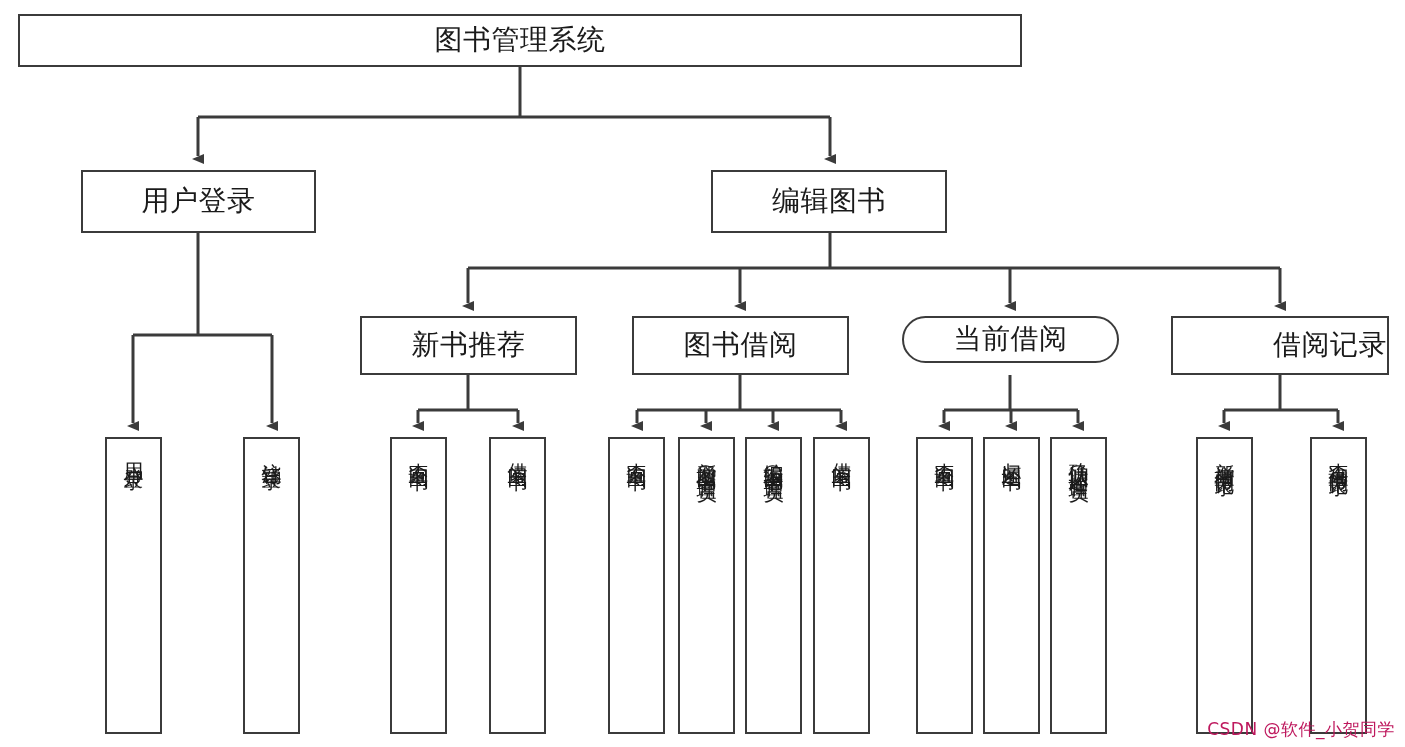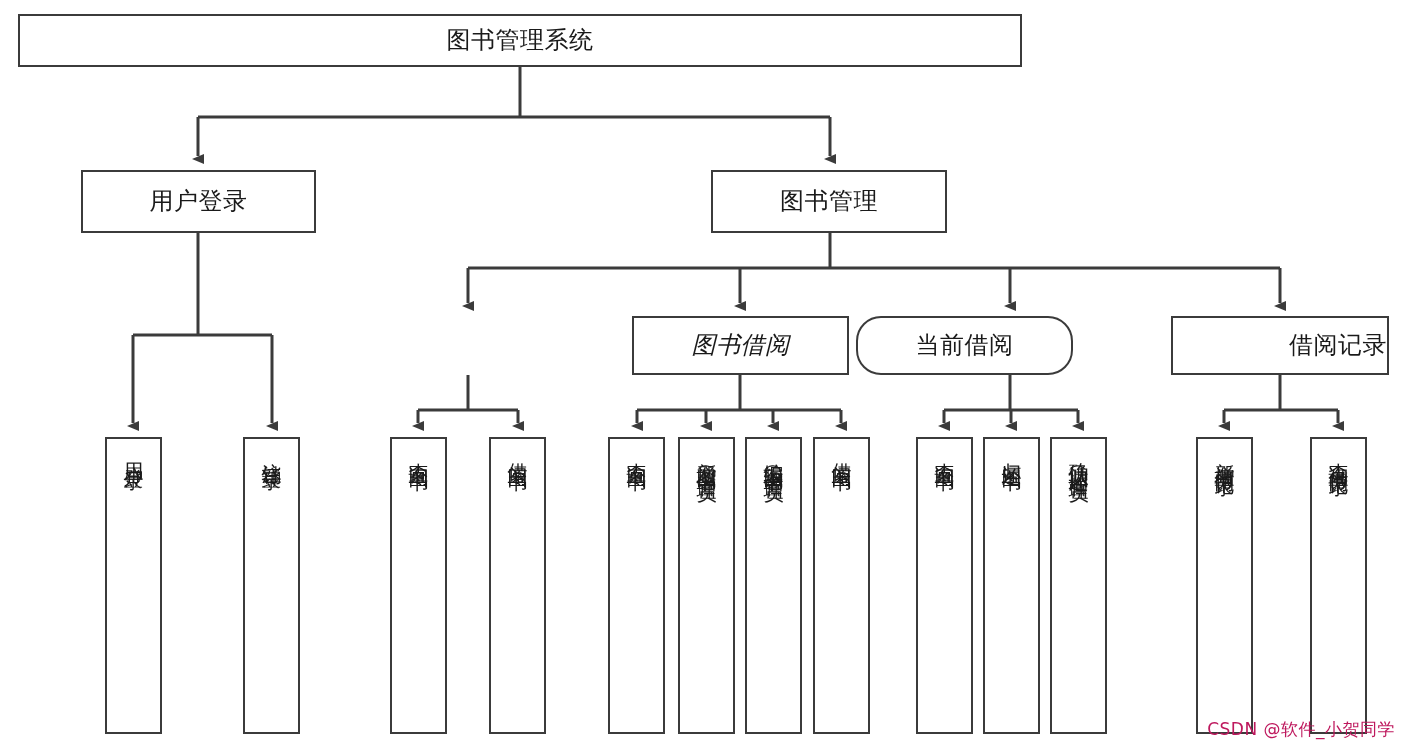--- a/index.html
+++ b/index.html
@@ -31,21 +31,21 @@
     position: absolute;
     box-sizing: border-box;
     border: 2px solid #3b3b3b;
     background: #ffffff;
     display: flex;
     align-items: center;
     justify-content: center;
     color: #1a1a1a;
   }
   .node-label {
-    font-size: 24px;
+    font-size: 28px;
     line-height: 1.15;
     letter-spacing: 0.5px;
     white-space: nowrap;
     text-align: center;
   }
   .node.leaf {
     align-items: flex-start;
     padding-top: 8px;
   }
   .node.leaf .node-label {
@@ -124,27 +124,30 @@
   </svg>
 
   <div class="node" style="left:18px; top:14px; width:1004px; height:53px;">
     <span class="node-label">图书管理系统</span>
   </div>
 
   <div class="node" style="left:81px; top:170px; width:235px; height:63px;">
     <span class="node-label">用户登录</span>
   </div>
   <div class="node" style="left:711px; top:170px; width:236px; height:63px;">
-    <span class="node-label">图书管理</span>
+    <span class="node-label">编辑图书</span>
   </div>
 
-  <div class="node" style="left:632px; top:316px; width:217px; height:59px;font-style:italic;">
+  <div class="node" style="left:360px; top:316px; width:217px; height:59px;">
+    <span class="node-label">新书推荐</span>
+  </div>
+  <div class="node" style="left:632px; top:316px; width:217px; height:59px;">
     <span class="node-label">图书借阅</span>
   </div>
-  <div class="node" style="left:856px; top:316px; width:217px; height:59px;border-radius:25px;">
+  <div class="node" style="left:902px; top:316px; width:217px; height:47px;border-radius:25px;">
     <span class="node-label">当前借阅</span>
   </div>
   <div class="node" style="left:1171px; top:316px; width:218px; height:59px;justify-content:flex-end;">
     <span class="node-label">借阅记录</span>
   </div>
 
   <div class="node leaf" style="left:105px; top:437px; width:57px; height:297px;">
     <span class="node-label">用户登录</span>
   </div>
   <div class="node leaf" style="left:243px; top:437px; width:57px; height:297px;">

